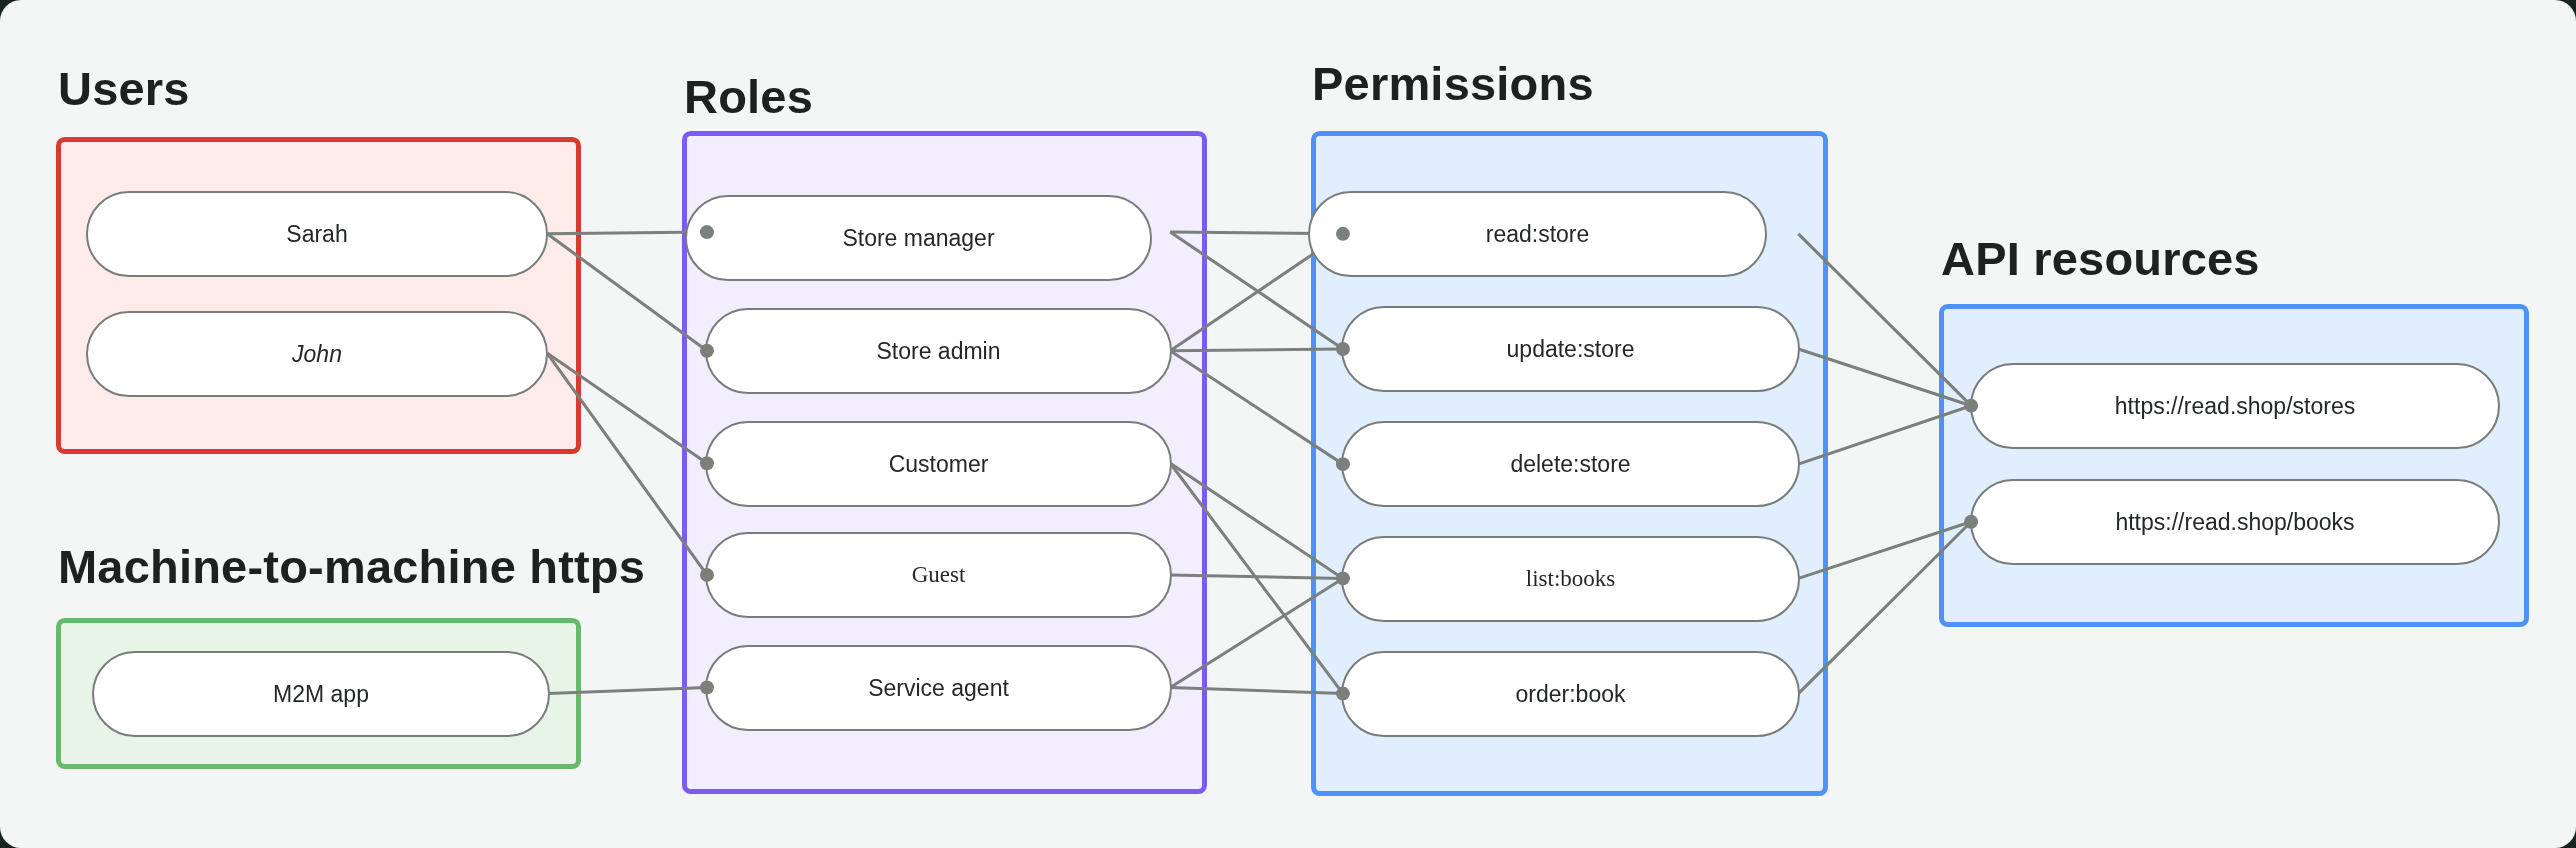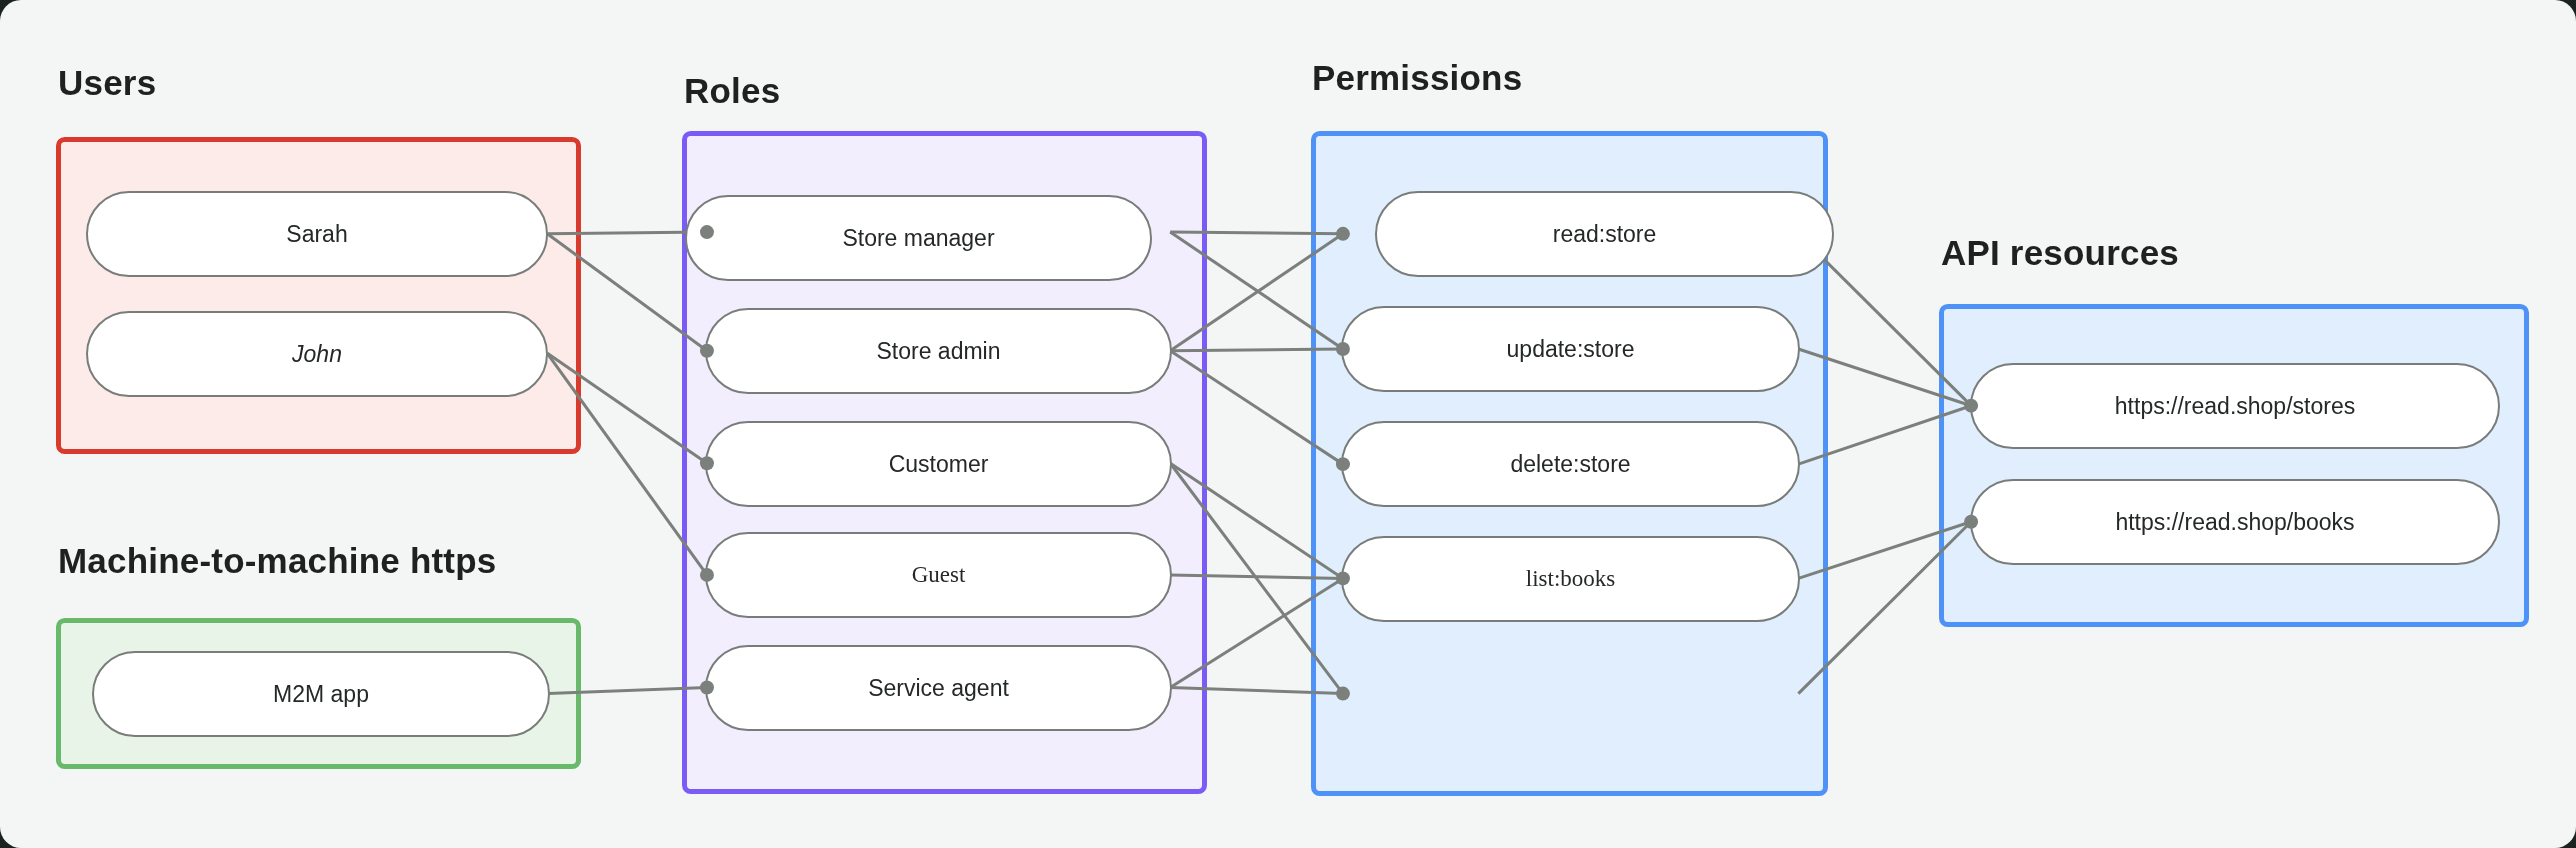--- a/index.html
+++ b/index.html
@@ -21,21 +21,21 @@
     border:5.2px solid transparent;border-radius:8.7px;
   }
   .g-users{left:56px;top:137px;width:525px;height:317px;}
   .g-m2m{left:56px;top:618px;width:525px;height:151px;}
   .g-roles{left:682px;top:131px;width:525px;height:663px;}
   .g-permissions{left:1311px;top:131px;width:517px;height:665px;}
   .g-api{left:1939px;top:304px;width:590px;height:323px;}
 
   .glabel{
     position:absolute;z-index:2;line-height:1;
-    font-size:35px;font-weight:600;color:#1d211f;letter-spacing:0.2px;
+    font-size:47px;font-weight:600;color:#1d211f;letter-spacing:0.2px;
     white-space:nowrap;
   }
   .l-users{left:58px;top:65px;}
   .l-m2m{left:58px;top:543px;}
   .l-roles{left:684px;top:73px;}
   .l-permissions{left:1312px;top:60px;}
   .l-api{left:1941px;top:235px;}
 
   .pill{
     position:absolute;box-sizing:border-box;z-index:3;
@@ -44,21 +44,21 @@
     font-size:23px;color:#242826;white-space:nowrap;
   }
   .n-sarah{left:86px;top:191px;width:462px;}
   .n-john{left:86px;top:311px;width:462px;font-style:italic;}
   .n-m2m-app{left:92px;top:651px;width:458px;}
   .n-store-manager{left:685px;top:189px;width:467px;margin-top:6px;}
   .n-store-admin{left:705px;top:308px;width:467px;}
   .n-customer{left:705px;top:421px;width:467px;}
   .n-guest{left:705px;top:532px;width:467px;font-family:Liberation Serif, serif;}
   .n-service-agent{left:705px;top:645px;width:467px;}
-  .n-read-store{left:1375px;top:191px;width:459px;}
+  .n-read-store{left:1308px;top:191px;width:459px;}
   .n-update-store{left:1341px;top:306px;width:459px;}
   .n-delete-store{left:1341px;top:421px;width:459px;}
   .n-list-books{left:1341px;top:536px;width:459px;font-family:Liberation Serif, serif;}
   .n-order-book{left:1341px;top:651px;width:459px;}
   .n-stores-api{left:1970px;top:363px;width:530px;}
   .n-books-api{left:1970px;top:479px;width:530px;}
 </style>
 </head>
 <body style="background: rgb(26, 36, 31);">
 
@@ -104,20 +104,21 @@
   <div class="pill n-m2m-app">M2M app</div>
   <div class="pill n-store-manager">Store manager</div>
   <div class="pill n-store-admin">Store admin</div>
   <div class="pill n-customer">Customer</div>
   <div class="pill n-guest">Guest</div>
   <div class="pill n-service-agent">Service agent</div>
   <div class="pill n-read-store">read:store</div>
   <div class="pill n-update-store">update:store</div>
   <div class="pill n-delete-store">delete:store</div>
   <div class="pill n-list-books">list:books</div>
+  <div class="pill n-order-book">order:book</div>
   <div class="pill n-stores-api">https://read.shop/stores</div>
   <div class="pill n-books-api">https://read.shop/books</div>
 
   <svg id="dots-svg" class="layer" width="2576" height="848" viewBox="0 0 2952 972">
       <circle cx="810" cy="266" r="8" fill="#7b807d"></circle>
       <circle cx="810" cy="402" r="8" fill="#7b807d"></circle>
       <circle cx="810" cy="531" r="8" fill="#7b807d"></circle>
       <circle cx="810" cy="659" r="8" fill="#7b807d"></circle>
       <circle cx="810" cy="788" r="8" fill="#7b807d"></circle>
       <circle cx="1539" cy="268" r="8" fill="#7b807d"></circle>

